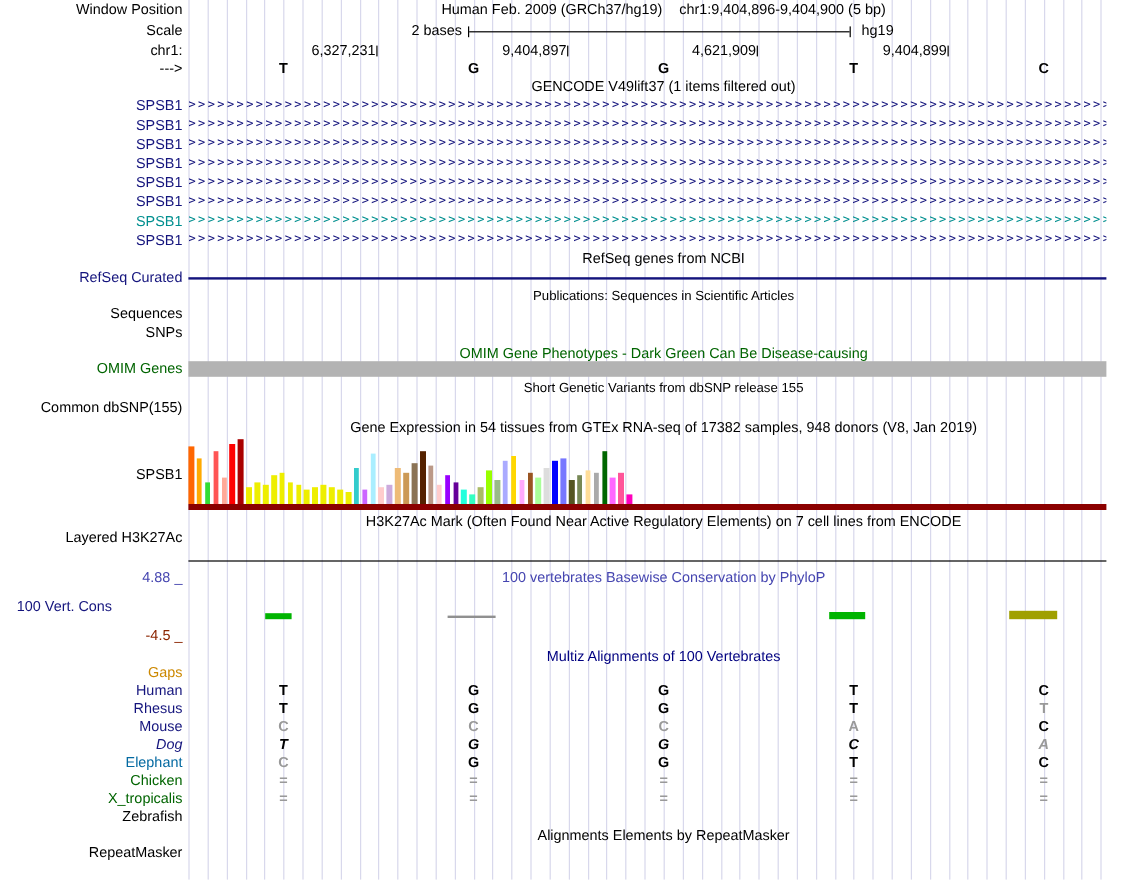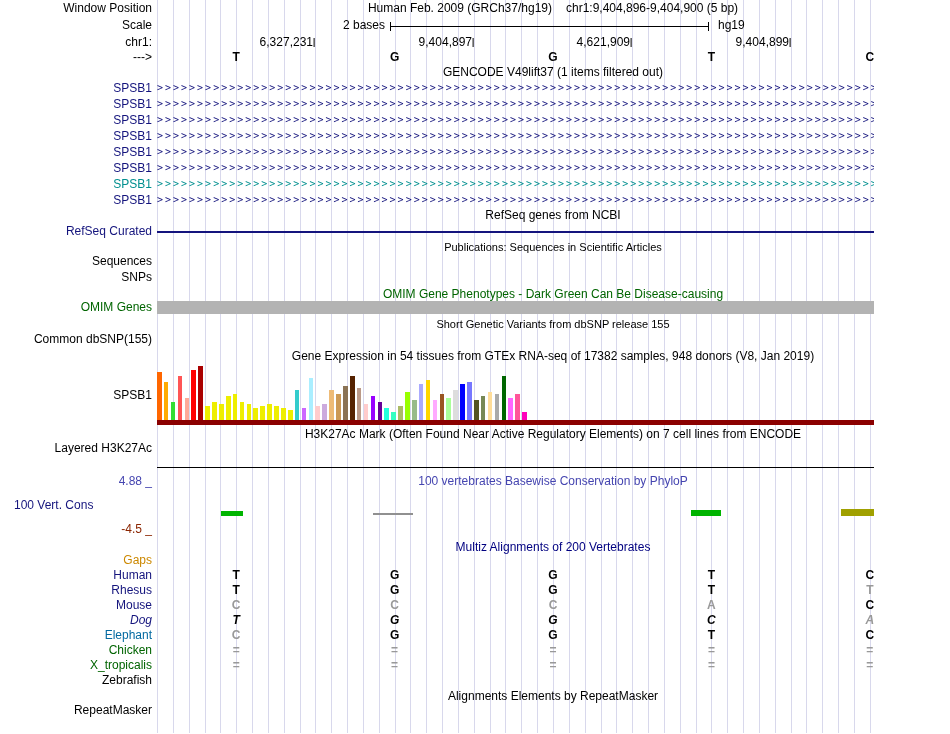--- a/index.html
+++ b/index.html
@@ -1,17 +1,17 @@
 <!DOCTYPE html>
 <html><head>
 <meta charset="utf-8">
 <style>
   html,body{margin:0;padding:0;background:#fff;}
   #page{position:relative;width:874px;height:734px;overflow:hidden;background:#fff;
-        font-family:"Liberation Sans",sans-serif;font-size:12px;color:#000;}
+        font-family:"Liberation Sans",sans-serif;font-size:12px;color:#000;padding-left:48px;}
   #gridlines{position:absolute;left:157px;top:0;width:793px;height:733px;z-index:0;}
   .gl{position:absolute;top:0;bottom:0;width:1px;background:#d8d8ec;}
   #content{position:absolute;left:0;top:0;width:950px;height:734px;z-index:1;}
   .lab{position:absolute;left:0;width:152px;text-align:right;white-space:nowrap;height:15px;line-height:15px;}
   .lab.leftal{text-align:left;padding-left:14px;width:138px;}
   .trk{position:absolute;left:157px;width:792px;height:15px;line-height:15px;}
   .center{text-align:center;}
   .small{font-size:11px;}
   .navy{color:#14147d;}
   .green{color:#006400;}
@@ -252,21 +252,21 @@
     <div class="trk center ppblue" style="top:474px">100 vertebrates Basewise Conservation by PhyloP</div>
     <span class="lab leftal navy" style="top:498px">100 Vert. Cons</span>
     <span class="lab ppred" style="top:522px">-4.5 _</span>
     <div id="phylop-marks">
         <div class="pp-mark" style="left: 64px; top: 23px; width: 22px; height: 5px; background: rgb(0, 180, 0);"></div>
         <div class="pp-mark" style="left: 216px; top: 25px; width: 40px; height: 2px; background: rgb(144, 144, 144);"></div>
         <div class="pp-mark" style="left: 534px; top: 22px; width: 30px; height: 6px; background: rgb(0, 180, 0);"></div>
         <div class="pp-mark" style="left: 684px; top: 21px; width: 40px; height: 7px; background: rgb(160, 160, 0);"></div>
       </div>
 
-    <div class="trk center" style="top:540px;color:#000080">Multiz Alignments of 200 Vertebrates</div>
+    <div class="trk center" style="top:540px;color:#000080">Multiz Alignments of 100 Vertebrates</div>
     <div>
         <div class="mz-row" style="top: 553px;">
           <span class="lab" style="color: rgb(204, 136, 0);">Gaps</span>
           <div class="cell-track" style="top: 0px; height: 15px; line-height: 15px;">
             <span class="cell"></span>
             <span class="cell"></span>
             <span class="cell"></span>
             <span class="cell"></span>
             <span class="cell"></span>
           </div>

